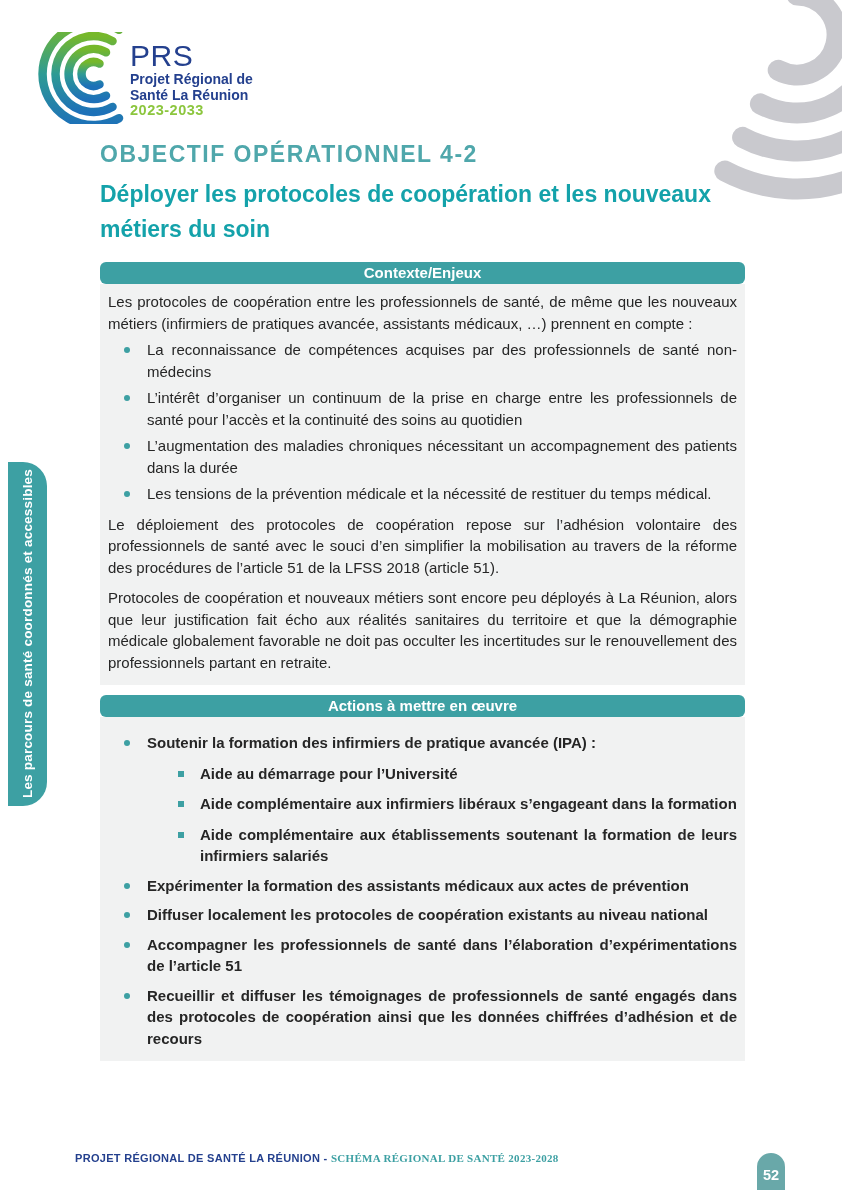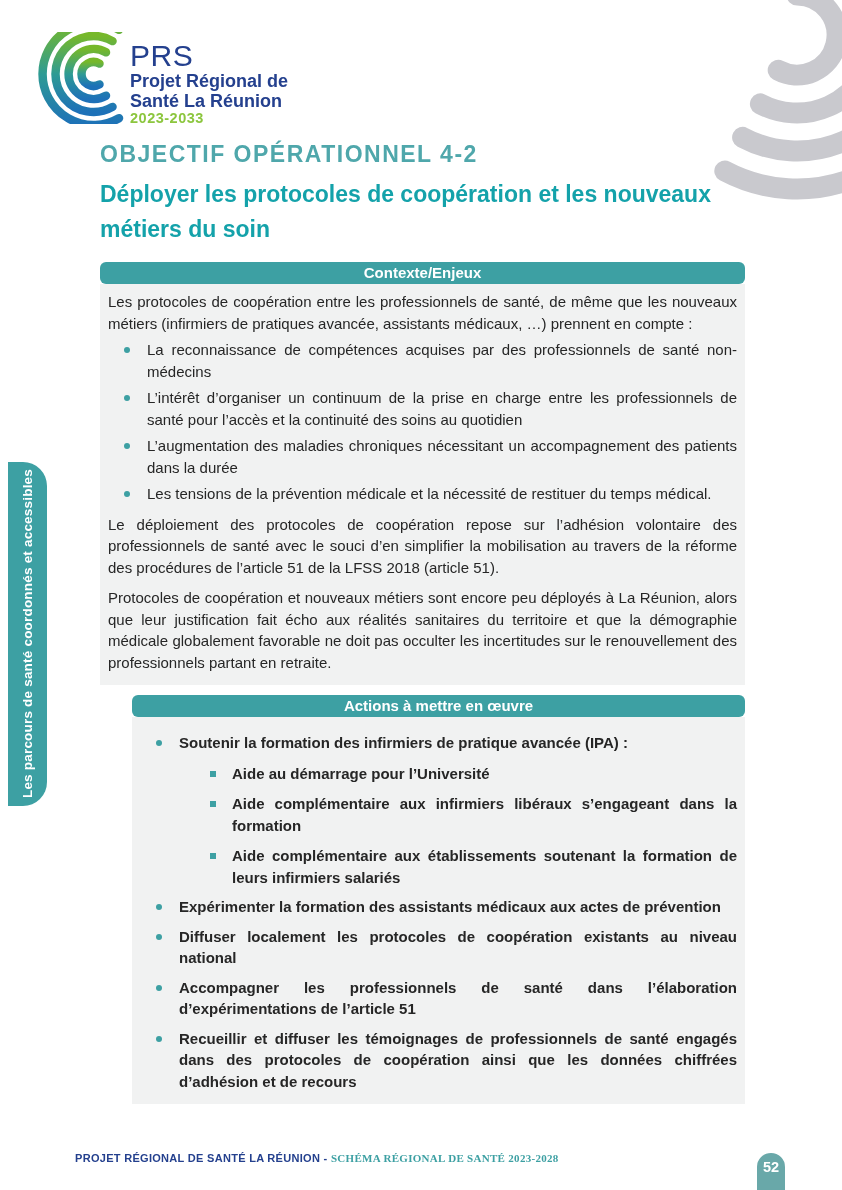--- a/index.html
+++ b/index.html
@@ -16,21 +16,21 @@
   }
 
   
   .deco-arcs{position:absolute; top:0; right:0; width:240px; height:200px;}
 
   
   .logo{position:absolute; left:30px; top:32px; display:flex; align-items:flex-start;}
   .logo-arcs{width:98px; height:92px; flex:0 0 auto;}
   .logo-text{margin-left:2px; margin-top:8px; line-height:1.08;}
   .logo-acronym{font-size:30px; font-weight:normal; color:var(--navy); letter-spacing:.5px;}
-  .logo-line{font-size:18px; font-weight:bold; color:var(--navy);}
+  .logo-line{font-size:14px; font-weight:bold; color:var(--navy);}
   .logo-years{font-size:14.5px; font-weight:bold; color:var(--green); letter-spacing:.5px;}
 
   
   .side-tab{
     position:absolute; left:8px; top:462px; width:39px; height:344px;
     background:var(--teal); border-radius:0 24px 24px 0;
     display:flex; align-items:center; justify-content:center;
   }
   .side-tab span{
     writing-mode:vertical-rl; transform:rotate(180deg);
@@ -49,21 +49,21 @@
   }
 
   .section-bar{
     height:22px; background:var(--teal); color:#fff; text-align:center;
     font-size:15px; font-weight:bold; line-height:22px;border-radius:6px;
   }
   .section-body{
     background:var(--box-bg); padding:7px 8px 12px 8px;
     color:var(--body-ink); font-size:15px; line-height:21.5px;
   }
-  .actions-wrap{margin-top:10px;margin-left:32px;}
+  .actions-wrap{margin-top:10px;}
 
   .intro{text-align:justify; margin-bottom:5px;}
   .para{text-align:justify; margin-top:9px;}
 
   .bullet-row{display:flex; margin:5px 0 0 0;}
   .dot{
     flex:0 0 auto; width:6px; height:6px; border-radius:50%;
     background:var(--teal); margin:8px 0 0 16px;
   }
   .sq{
@@ -80,21 +80,21 @@
   .footer-line{
     position:absolute; left:68px; top:1152px; font-size:11px; font-weight:bold;
     letter-spacing:.3px; white-space:nowrap;
   }
   .footer-line .navy{color:var(--navy);padding-left:7px;}
   .footer-line .tealtxt{color:var(--teal);font-family:Liberation Serif, serif;}
   .page-badge{
     position:absolute; right:57px; top:1153px; width:28px; height:37px;
     background:var(--badge); border-radius:14px 14px 0 0;
     color:#fff; font-size:14.5px; font-weight:bold; text-align:center;
-    display:flex; align-items:flex-start; justify-content:center; padding-top:6px;
+    display:flex; align-items:center; justify-content:center; padding-top:6px;
   }
 </style>
 </head>
 <body>
 
 <div class="page">
 
   <svg class="deco-arcs" viewBox="0 0 240 200" aria-hidden="true">
     <g fill="none" stroke="#C9C9CE" stroke-width="21" stroke-linecap="round">
       <path d="M 176.2 70.3 A 40 40 0 1 0 195 -5"></path>

